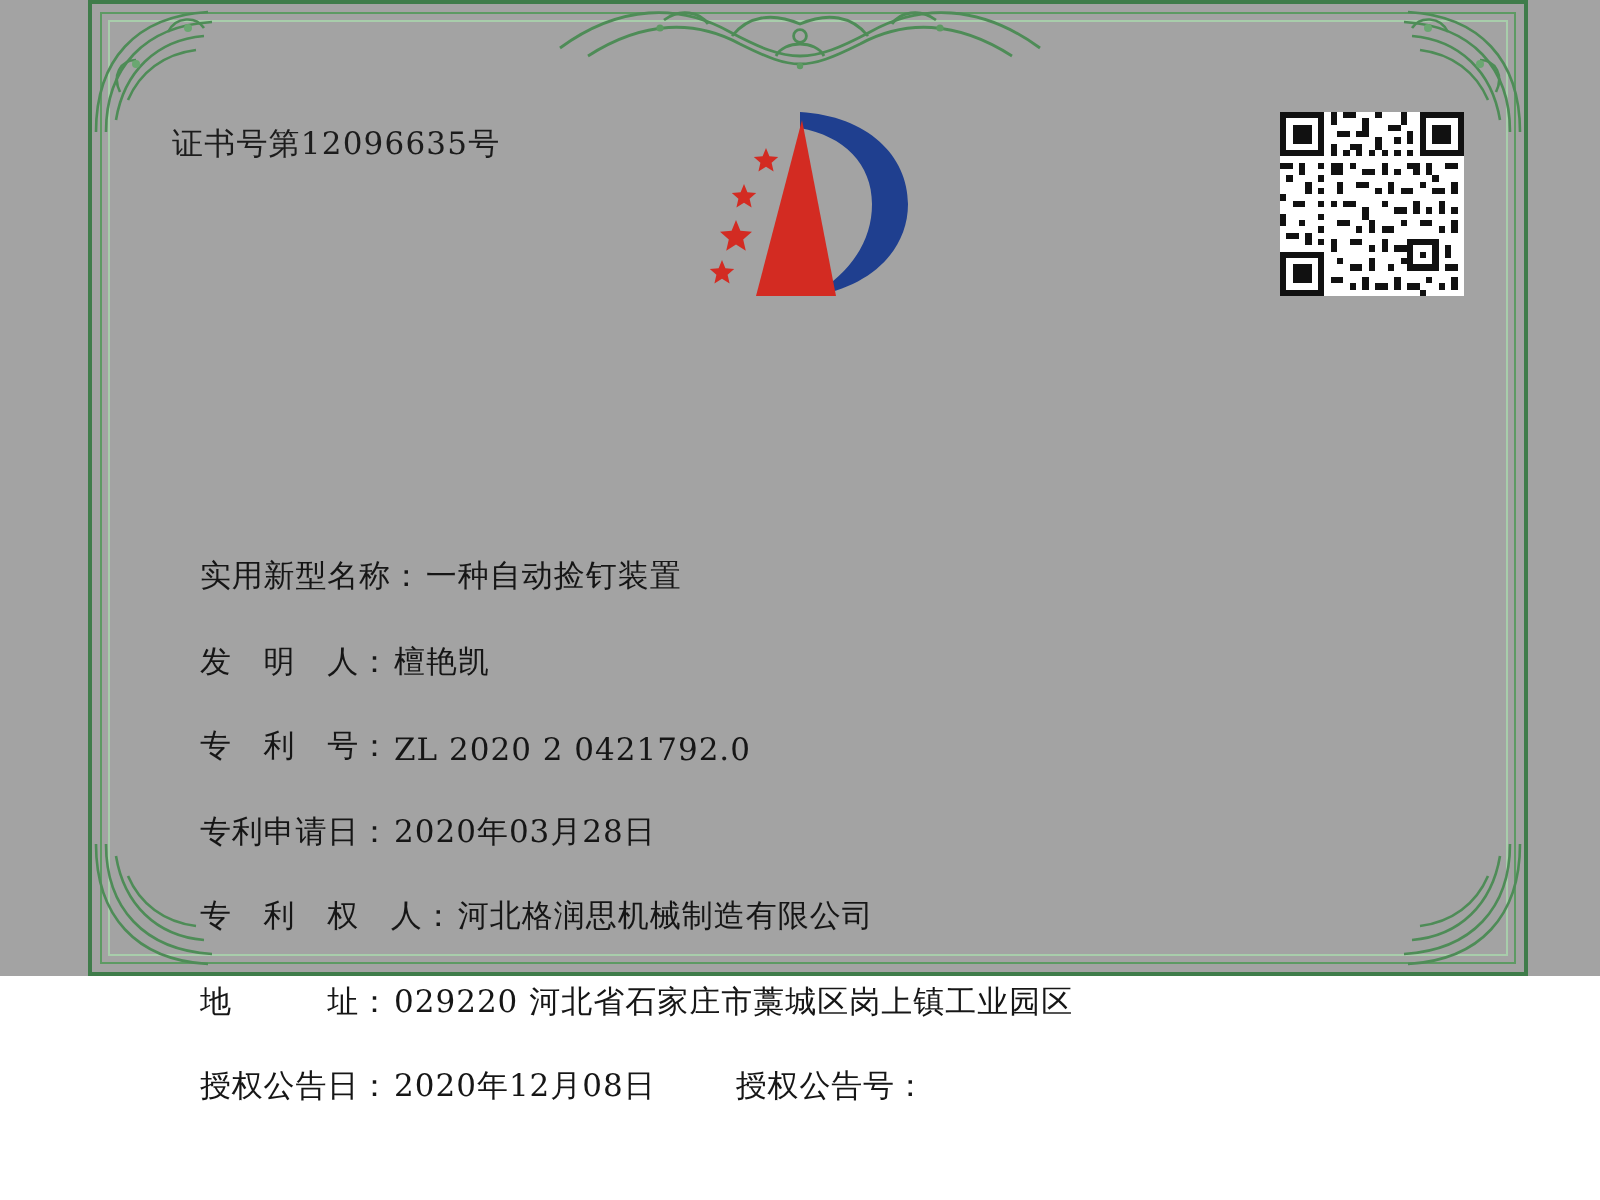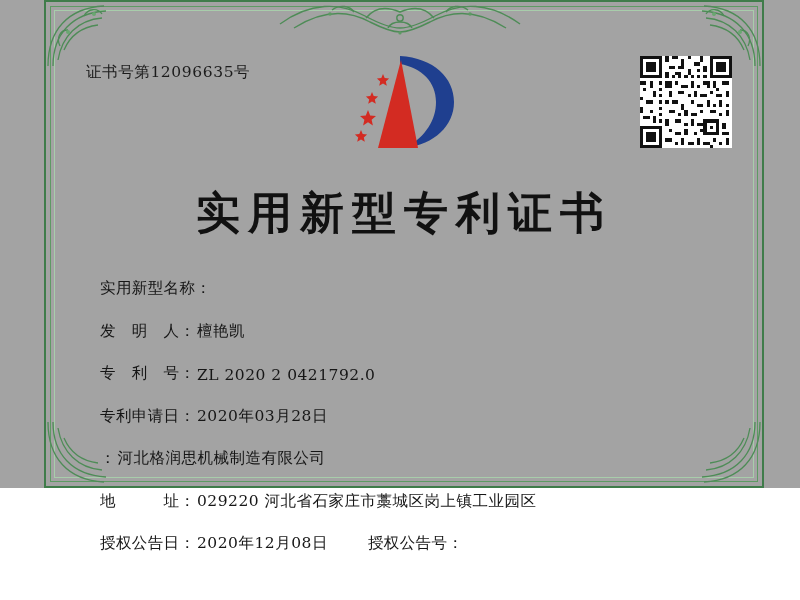--- a/index.html
+++ b/index.html
@@ -375,27 +375,27 @@
           <rect x="25" y="27" width="1" height="1"></rect>
         <rect x="27" y="26" width="1" height="2"></rect>
         <rect x="21" y="9" width="1" height="1"></rect>
           <rect x="24" y="10" width="1" height="1"></rect>
         <rect x="26" y="24" width="2" height="1"></rect>
           <rect x="22" y="28" width="1" height="1"></rect>
       </g>
     </svg>
   </div>
 
-  <div class="title">实用新型专利证书</div>
 
   <div class="fields">
 
     <div class="field-row">
       <span class="field-label">实用新型名称</span>
       <span class="field-colon">：</span>
+      <span class="field-value">一种自动捡钉装置</span>
     </div>
 
     <div class="field-row">
       <span class="field-label">发　明　人</span>
       <span class="field-colon">：</span>
       <span class="field-value">檀艳凯</span>
     </div>
 
     <div class="field-row">
       <span class="field-label">专　利　号</span>
@@ -403,20 +403,21 @@
       <span class="field-value">ZL 2020 2 0421792.0</span>
     </div>
 
     <div class="field-row">
       <span class="field-label">专利申请日</span>
       <span class="field-colon">：</span>
       <span class="field-value">2020年03月28日</span>
     </div>
 
     <div class="field-row">
+      <span class="field-label">专　利　权　人</span>
       <span class="field-colon">：</span>
       <span class="field-value">河北格润思机械制造有限公司</span>
     </div>
 
     <div class="field-row">
       <span class="field-label">地　　　址</span>
       <span class="field-colon">：</span>
       <span class="field-value">029220 河北省石家庄市藁城区岗上镇工业园区</span>
     </div>
 

